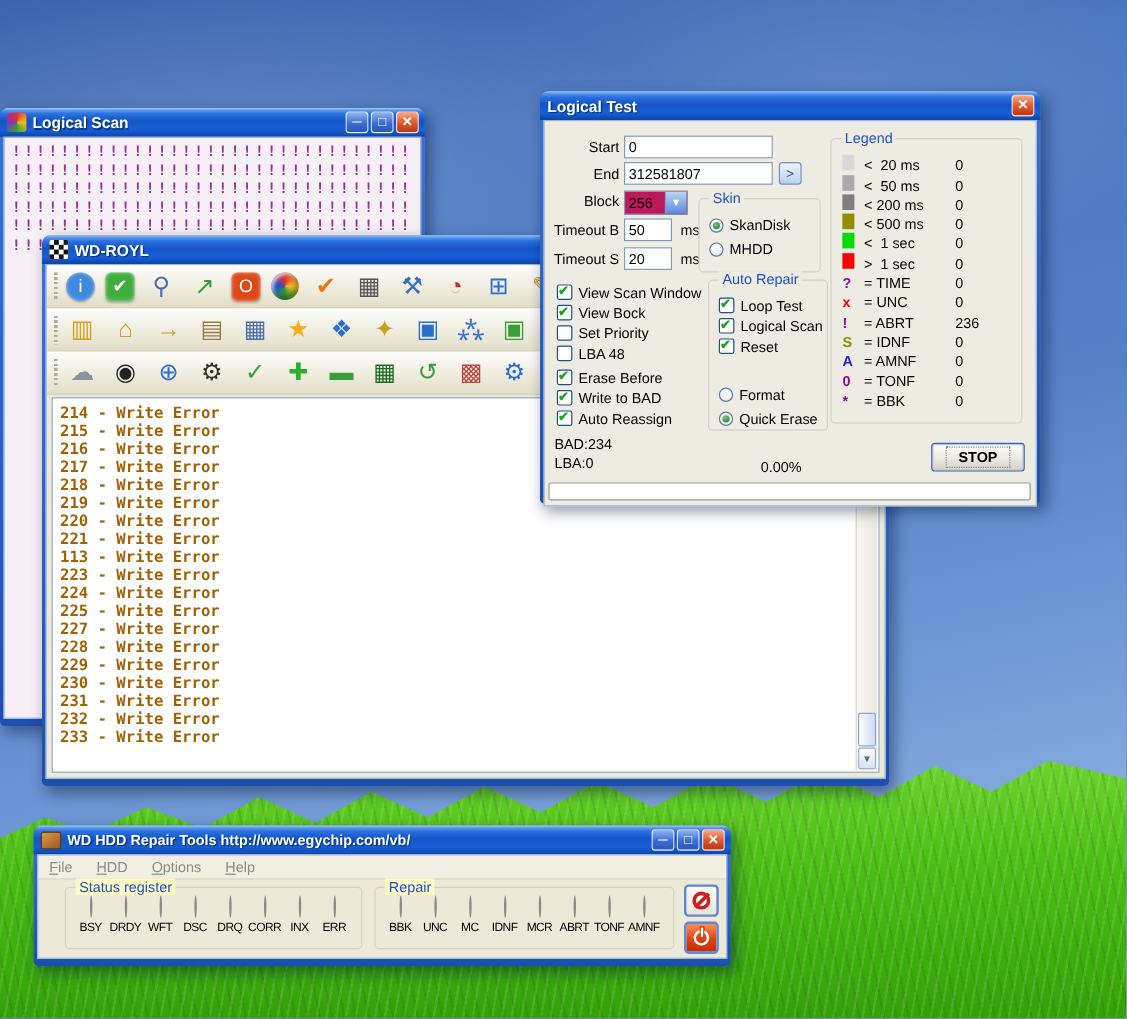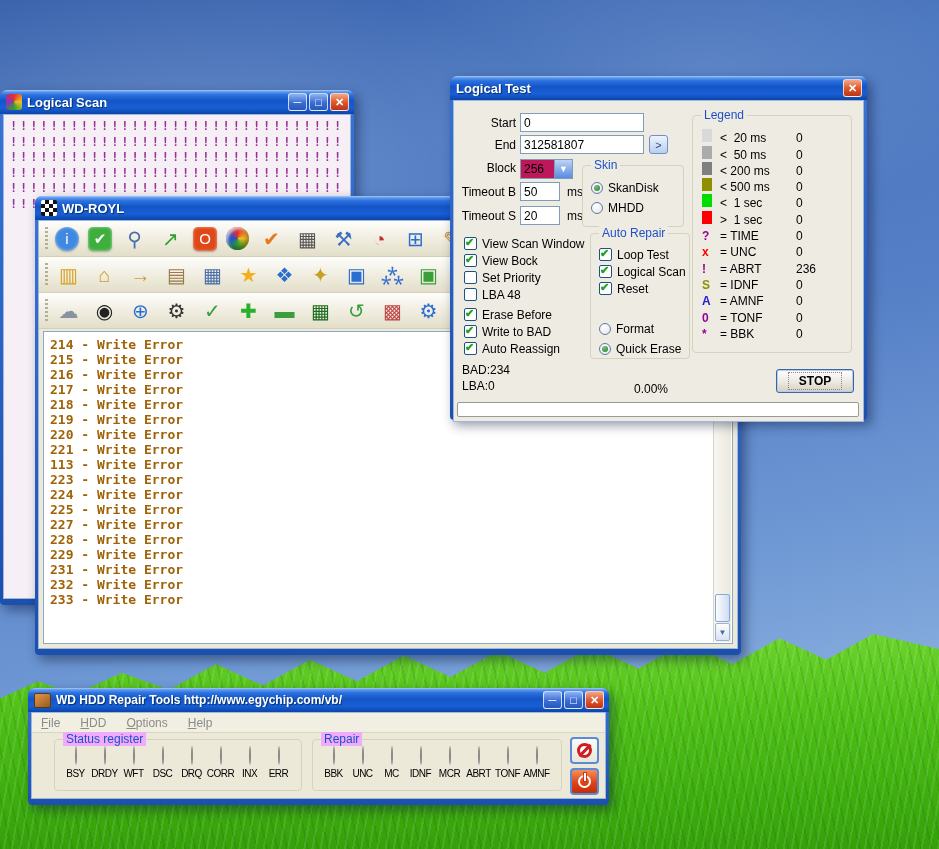--- a/index.html
+++ b/index.html
@@ -118,21 +118,21 @@
   .progress{position:absolute;left:3px;right:4px;bottom:4px;height:13px;border:1px solid #9a9a94;
             background:#fff;border-radius:2px;}
 
   
   #win-repair{left:28px;top:688px;width:575px;height:114px;z-index:40;}
   #win-repair .client{height:87px;}
   .menubar{height:19px;background:#f1efe2;border-bottom:1px solid #d8d5c4;display:flex;
            gap:20px;align-items:center;padding-left:9px;font-size:12px;}
   .menu-item{color:#8b8b89;}
   .ledgrp{position:absolute;top:6px;height:52px;border:1px solid #d5d2bf;border-radius:4px;box-sizing:border-box;}
-  .ledgrp .grp-label{background:#f0abfc;}
+  .ledgrp .grp-label{background:#fef9c3;}
   .ledrow{display:flex;padding:7px 4px 0 6px;}
   .led-item{width:29px;text-align:center;}
   .led{width:13px;height:13px;border-radius:50%;border:1px solid #8a8a8a;margin:0 auto;box-sizing:border-box;}
   .led-label{font-size:10px;letter-spacing:-0.5px;margin-top:3px;color:#000;}
   .sqbtn{position:absolute;right:6px;width:29px;height:27px;border:2px solid #5a8ad8;border-radius:4px;
          background:linear-gradient(180deg,#fbfbf8,#e8e6da);display:flex;align-items:center;
          justify-content:center;box-sizing:border-box;}
   .sqbtn.power{background:linear-gradient(180deg,#f49058,#dd4418 55%,#c02e08);}
   .noentry{width:15px;height:15px;border:3px solid #cc2020;border-radius:50%;position:relative;
            background:#fff;box-sizing:border-box;}
@@ -320,20 +320,21 @@
           <div class="logrow">219 - Write Error</div>
           <div class="logrow">220 - Write Error</div>
           <div class="logrow">221 - Write Error</div>
           <div class="logrow">113 - Write Error</div>
           <div class="logrow">223 - Write Error</div>
           <div class="logrow">224 - Write Error</div>
           <div class="logrow">225 - Write Error</div>
           <div class="logrow">227 - Write Error</div>
           <div class="logrow">228 - Write Error</div>
           <div class="logrow">229 - Write Error</div>
+          <div class="logrow">230 - Write Error</div>
           <div class="logrow">231 - Write Error</div>
           <div class="logrow">232 - Write Error</div>
           <div class="logrow">233 - Write Error</div>
           <div class="vscroll">
           <div class="sarrow up">▲</div>
           <div class="sthumb"></div>
           <div class="sarrow down">▼</div>
         </div>
       </div>
     </div>

